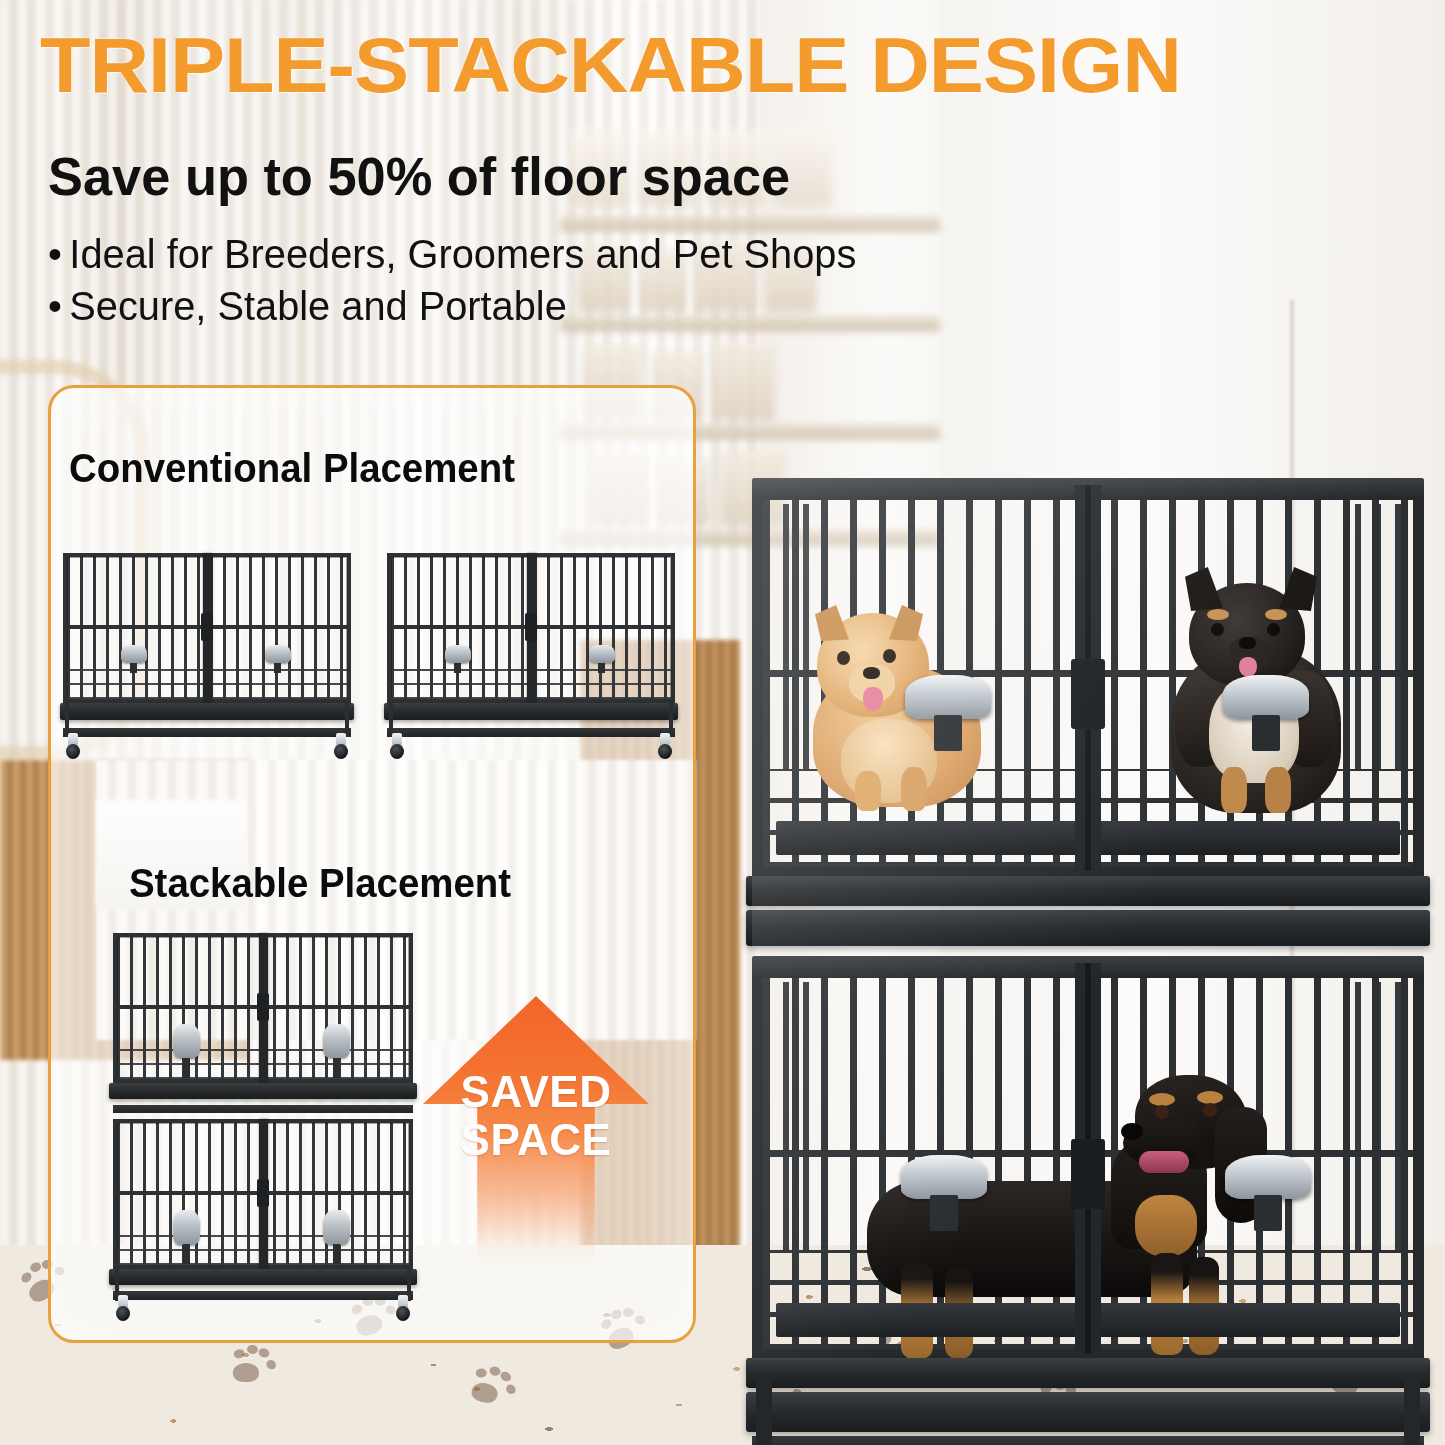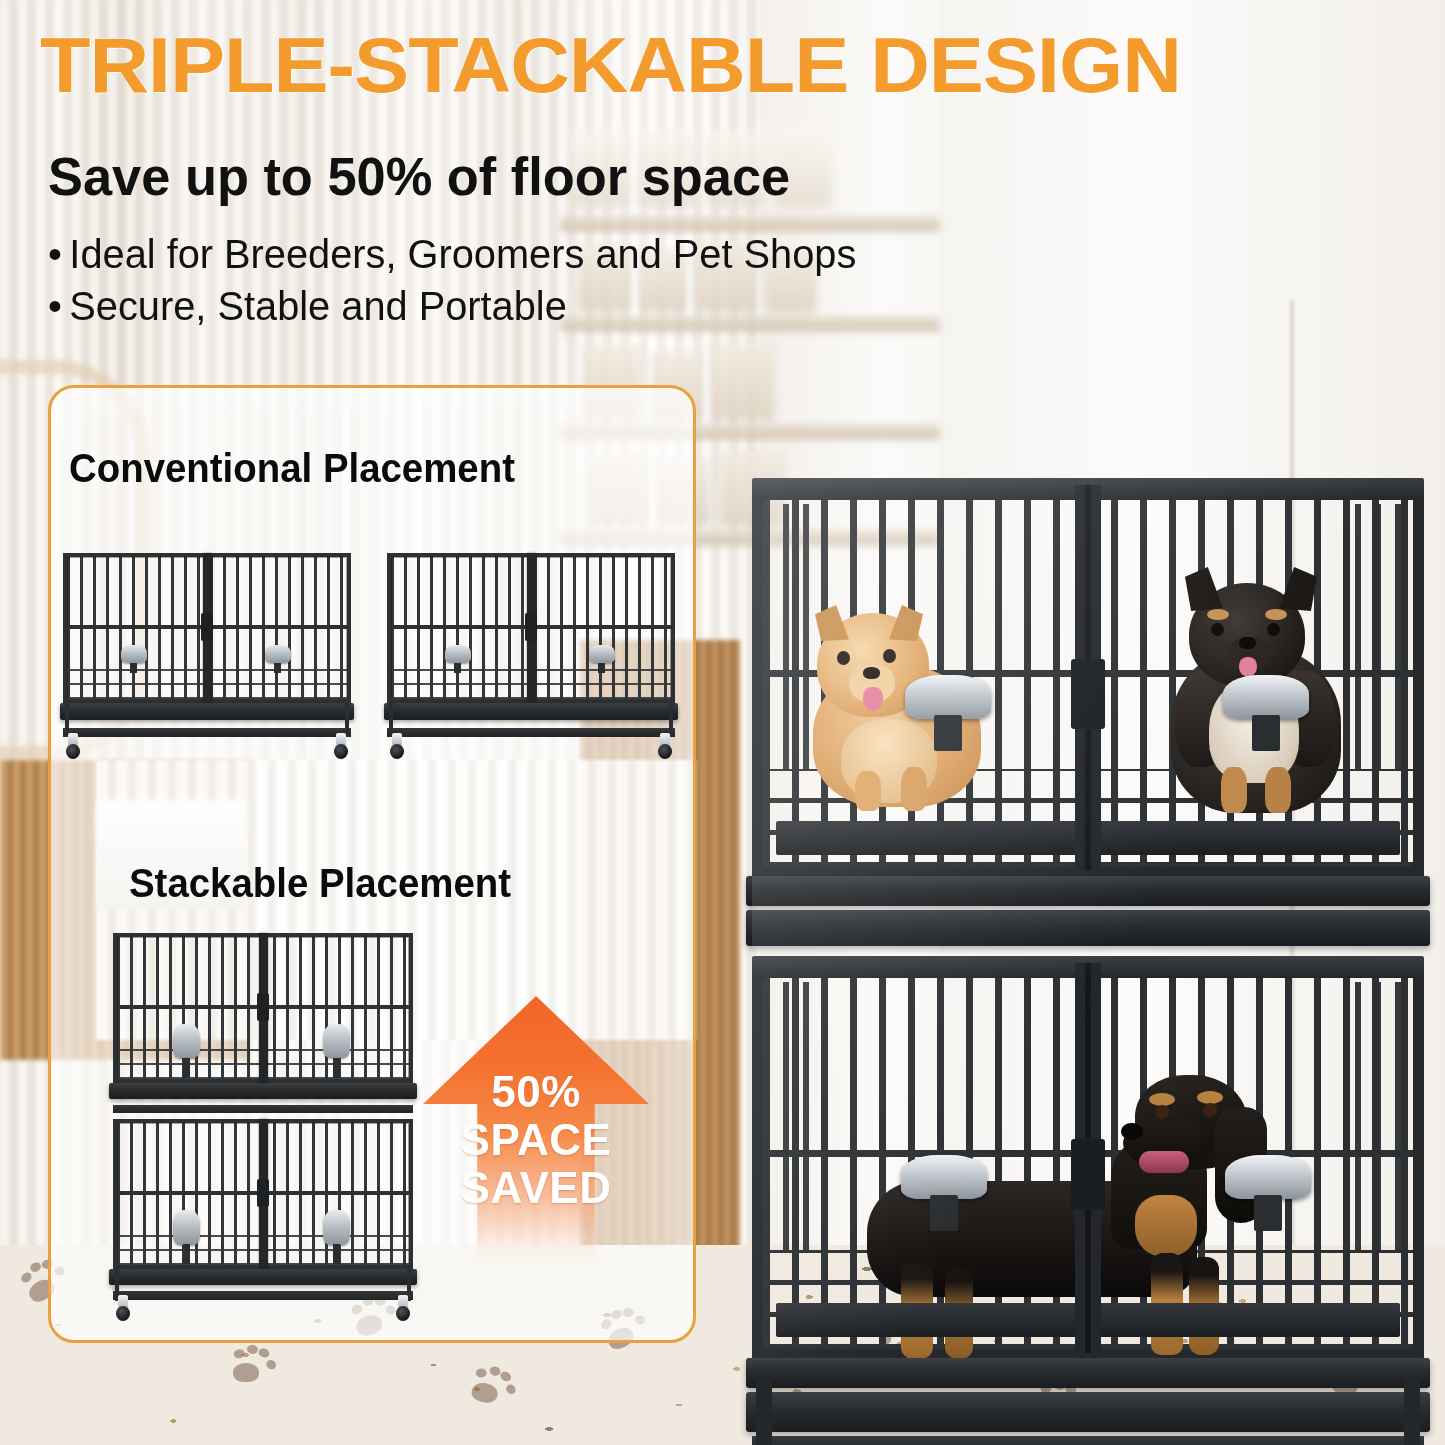--- a/index.html
+++ b/index.html
@@ -621,23 +621,22 @@
       </div>
     <div class="caster" style="right:2px; top:362px;">
         <span class="fork"></span>
         <span class="wheel"></span>
       </div>
   </div>
 
   <div id="arrow">
     <div class="shape"></div>
     <div class="txt">
-      <div>50%</div>
+      <div>SAVED</div>
       <div>SPACE</div>
-      <div>SAVED</div>
     </div>
   </div>
 </div>
 
 <div id="hero">
 
   <div class="hero-tier" style="top:0; height:400px;">
     <div class="topcap"></div>
     <div class="midrail" style="top:48%;"></div>
     <div class="lowgrid"></div>

